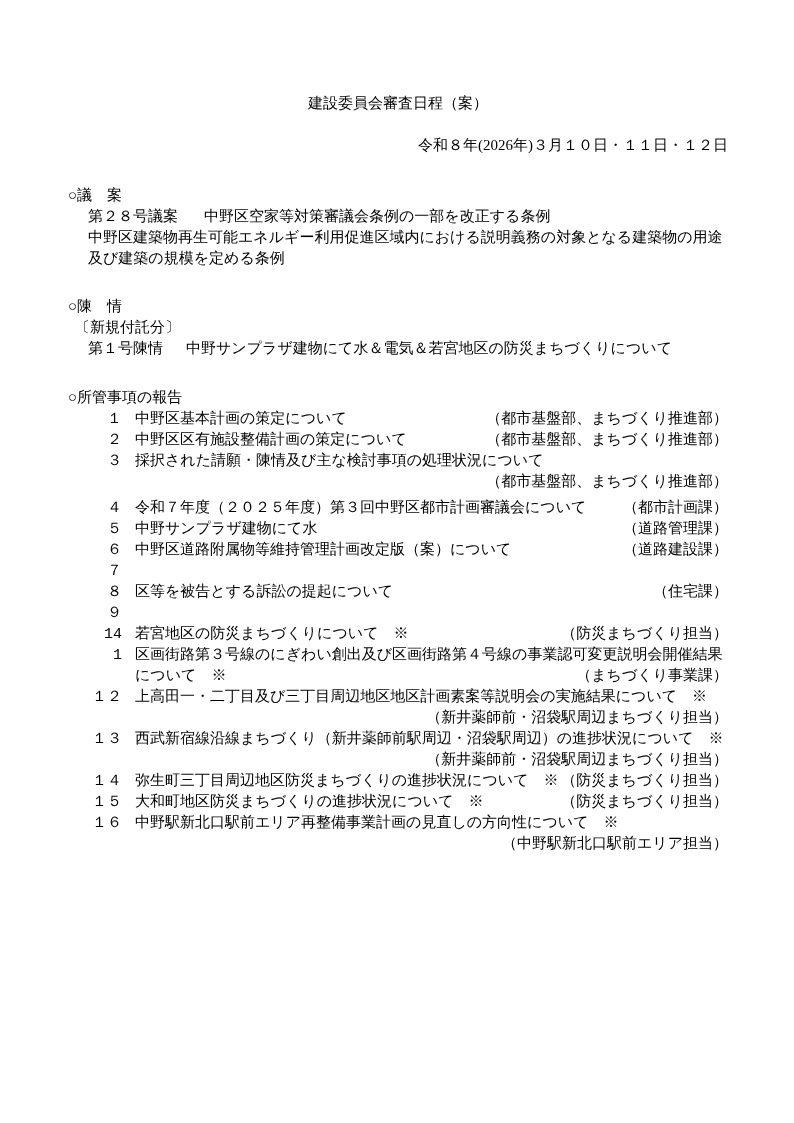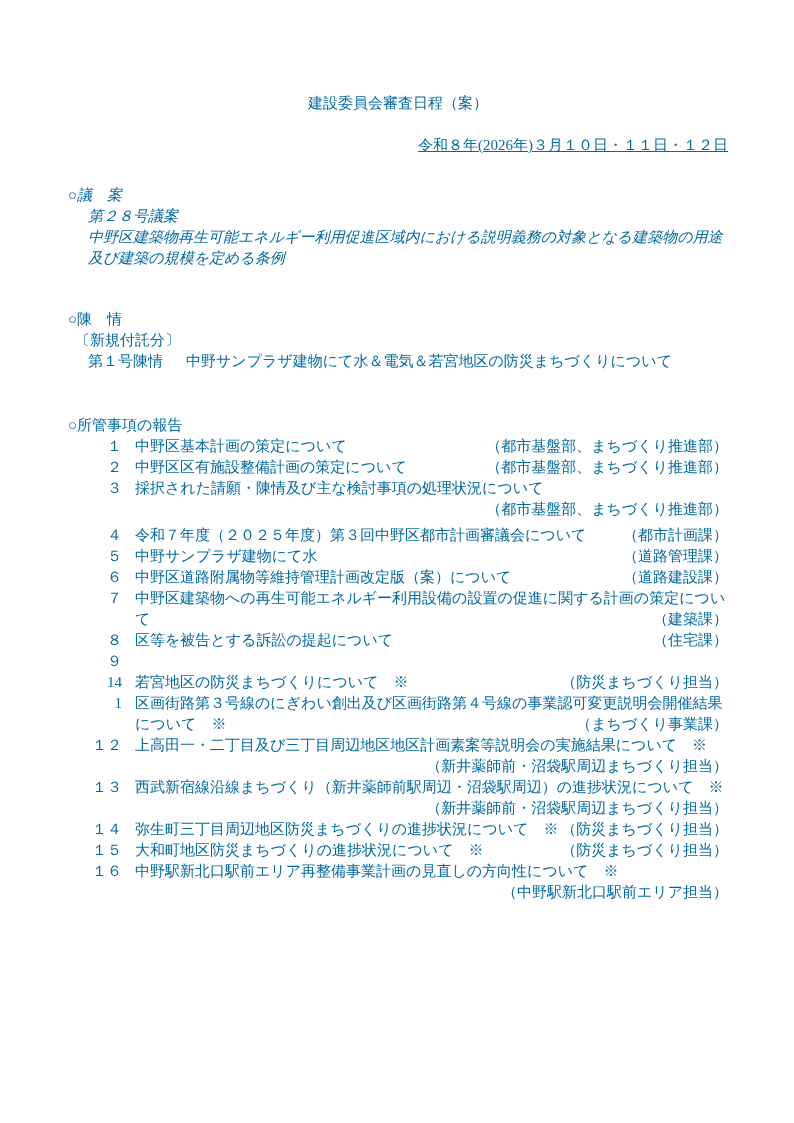--- a/index.html
+++ b/index.html
@@ -6,38 +6,37 @@
     margin: 0;
     padding: 0;
     background: #ffffff;
   }
   .page {
     position: relative;
     width: 794px;
     height: 1123px;
     box-sizing: border-box;
     background: #ffffff;
-    color: #0369a1;
+    color: #000000;
     font-family: "Liberation Serif", "DejaVu Serif", serif;
     font-size: 15px;
     line-height: 21px;
     padding: 93px 66px 0 68px;
     overflow: hidden;
   }
   .doc-title {
     text-align: center;
   }
   .doc-date {
     text-align: right;
     margin-top: 21px;
-    text-decoration: underline;
   }
-  .sec-agenda    { margin-top: 29px; font-style: italic; }
-  .sec-petitions { margin-top: 40px; }
-  .sec-reports   { margin-top: 43px; }
+  .sec-agenda    { margin-top: 29px; }
+  .sec-petitions { margin-top: 27px; }
+  .sec-reports   { margin-top: 29px; font-family: Liberation Mono, monospace; }
 
   .sec-heading { }
 
   
   .docket-row {
     display: flex;
     padding-left: 20px;
   }
   .docket-label {
     flex: 0 0 116px;
@@ -81,20 +80,21 @@
 
 <div class="page">
 
   <div class="doc-title">建設委員会審査日程（案）</div>
   <div class="doc-date">令和８年(2026年)３月１０日・１１日・１２日</div>
 
   <div class="sec-agenda">
     <div class="sec-heading">○議　案</div>
     <div class="docket-row">
       <span class="docket-label">第２８号議案</span>
+      <div class="docket-text">中野区空家等対策審議会条例の一部を改正する条例</div>
     </div>
     <div class="docket-row">
       <div class="docket-text">中野区建築物再生可能エネルギー利用促進区域内における説明義務の対象となる建築物の用途及び建築の規模を定める条例</div>
     </div>
   </div>
 
   <div class="sec-petitions">
     <div class="sec-heading">○陳　情</div>
     <div class="subheading">〔新規付託分〕</div>
     <div class="docket-row">
@@ -125,21 +125,20 @@
     <div class="r-item">
       <span class="r-num">５</span>
       <div class="r-body"><span class="r-title">中野サンプラザ建物にて水</span><span class="r-dept">（道路管理課）</span></div>
     </div>
     <div class="r-item">
       <span class="r-num">６</span>
       <div class="r-body"><span class="r-title">中野区道路附属物等維持管理計画改定版（案）について</span><span class="r-dept">（道路建設課）</span></div>
     </div>
     <div class="r-item">
       <span class="r-num">７</span>
-      <div class="r-body"><span class="r-title">中野区建築物への再生可能エネルギー利用設備の設置の促進に関する計画の策定について</span><span class="r-dept">（建築課）</span></div>
     </div>
     <div class="r-item">
       <span class="r-num">８</span>
       <div class="r-body"><span class="r-title">区等を被告とする訴訟の提起について</span><span class="r-dept">（住宅課）</span></div>
     </div>
     <div class="r-item">
       <span class="r-num">９</span>
     </div>
     <div class="r-item">
       <span class="r-num">14</span>

